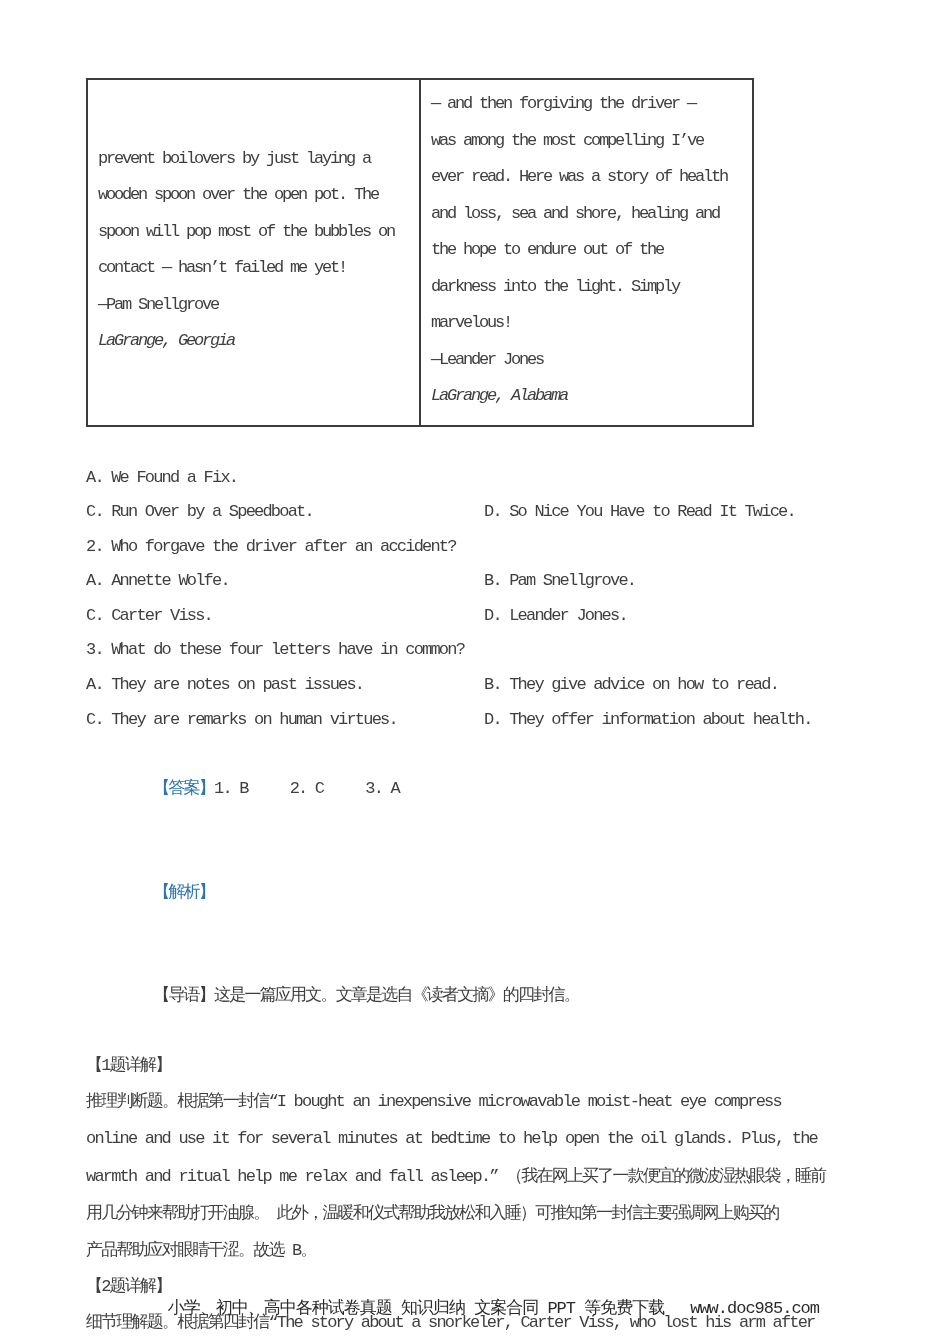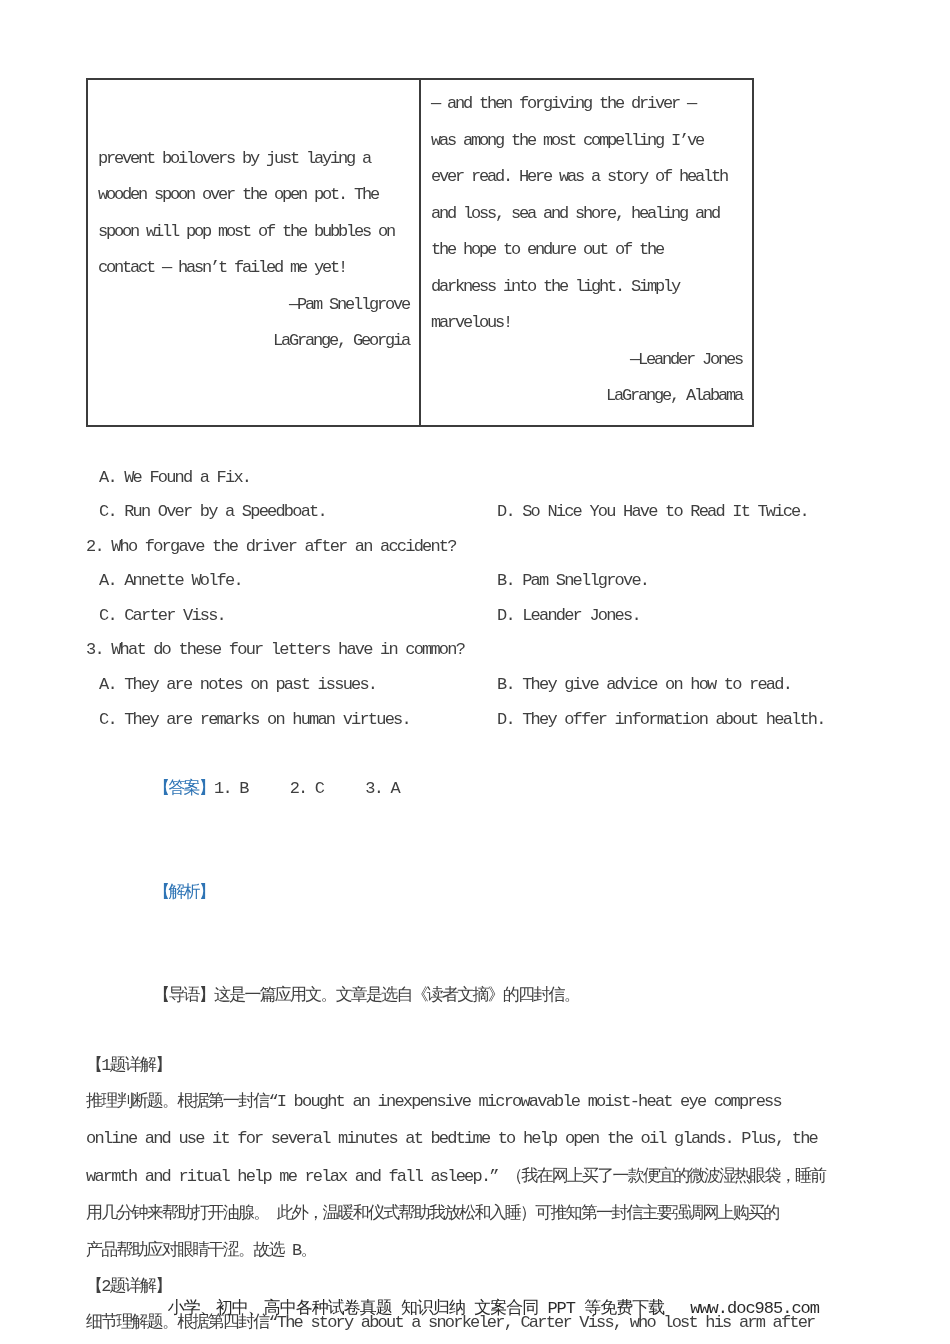--- a/index.html
+++ b/index.html
@@ -30,35 +30,34 @@
     vertical-align: middle;
     padding: 6px 10px 10px 10px;
     width: 333px;
     font-size: 17px;
     letter-spacing: -2.2px;
     line-height: 36.5px;
     color: #3f3f3f;
     margin-left: 22px;
   }
   .cell-line { white-space: nowrap; }
-  .sig { text-align: right; }
-  .ital { }
+  .sig { text-align: left; }
+  .ital { font-style: italic; }
   
   .qa { margin-top: 34px; }
   .line {
     font-size: 17px;
     letter-spacing: -1.8px;
     line-height: 34.6px;
     white-space: pre-wrap;
     color: #3f3f3f;
   }
   .optrow {
     display: grid;
     grid-template-columns: 398px 1fr;
-    margin-left: 13px;
   }
   .blue { color: #2e74b5; }
   .para-line {
     font-size: 17px;
     letter-spacing: -1.8px;
     line-height: 37.3px;
     white-space: nowrap;
     color: #3f3f3f;
   }
   

